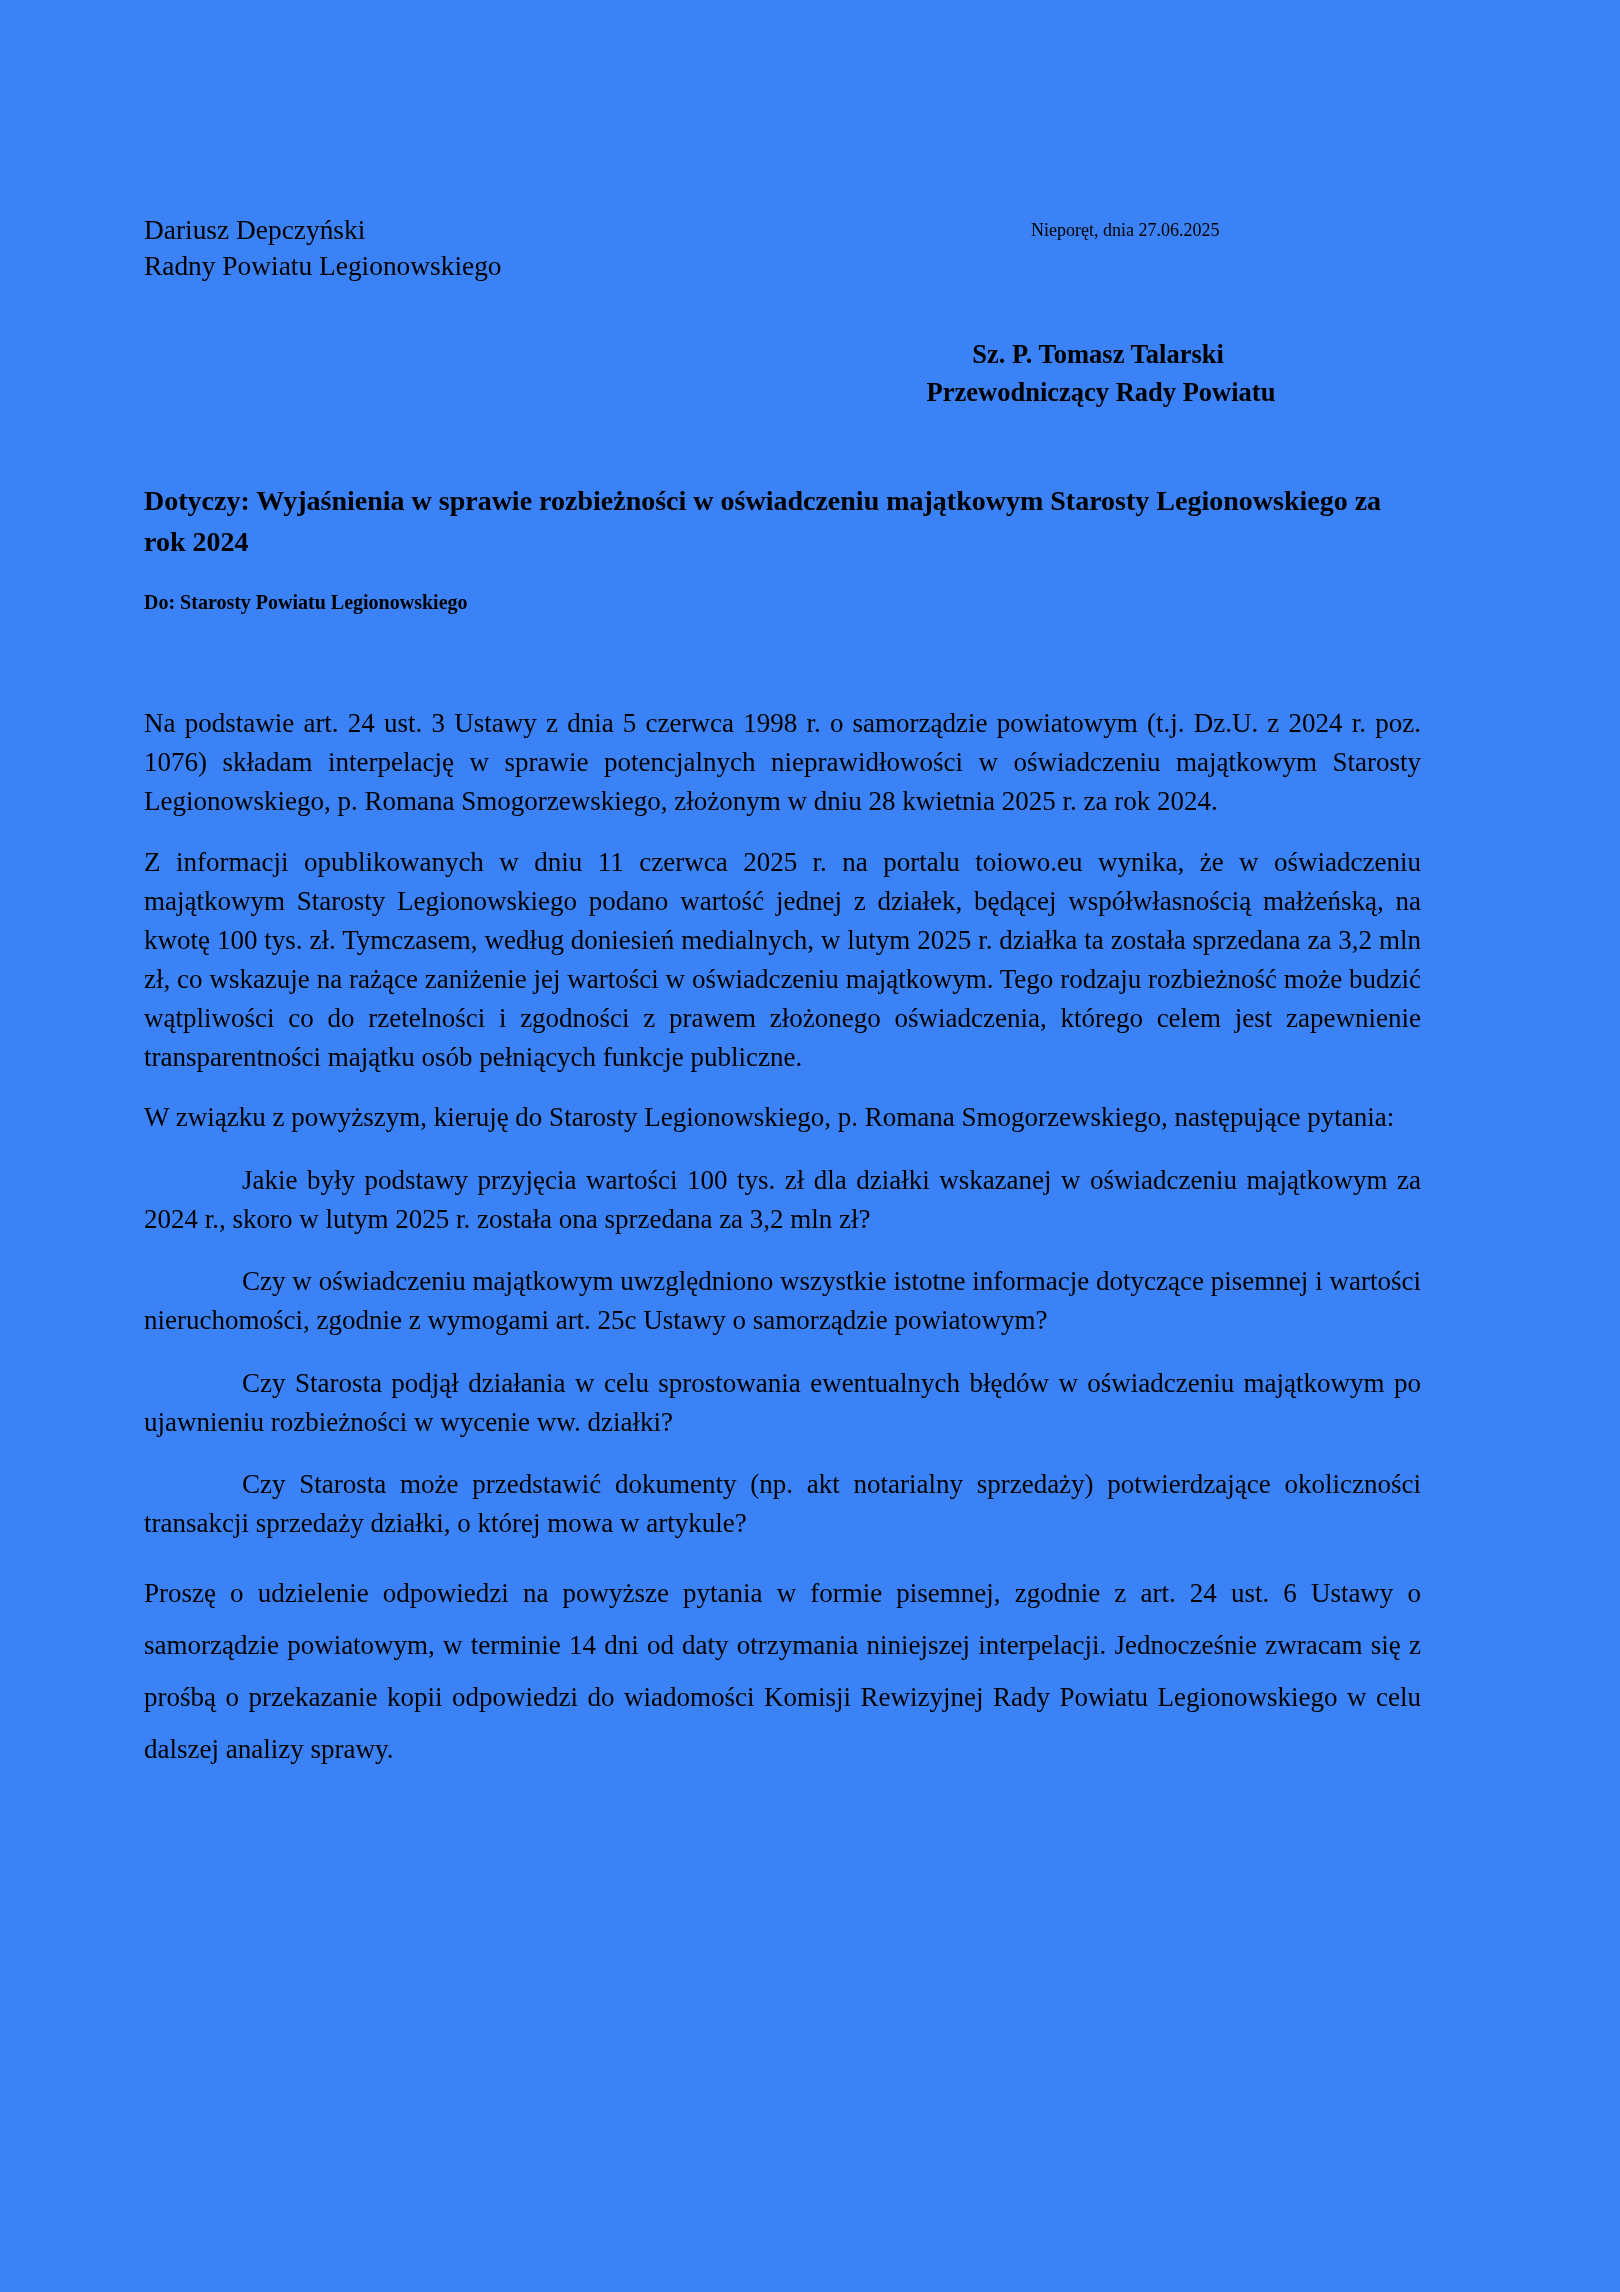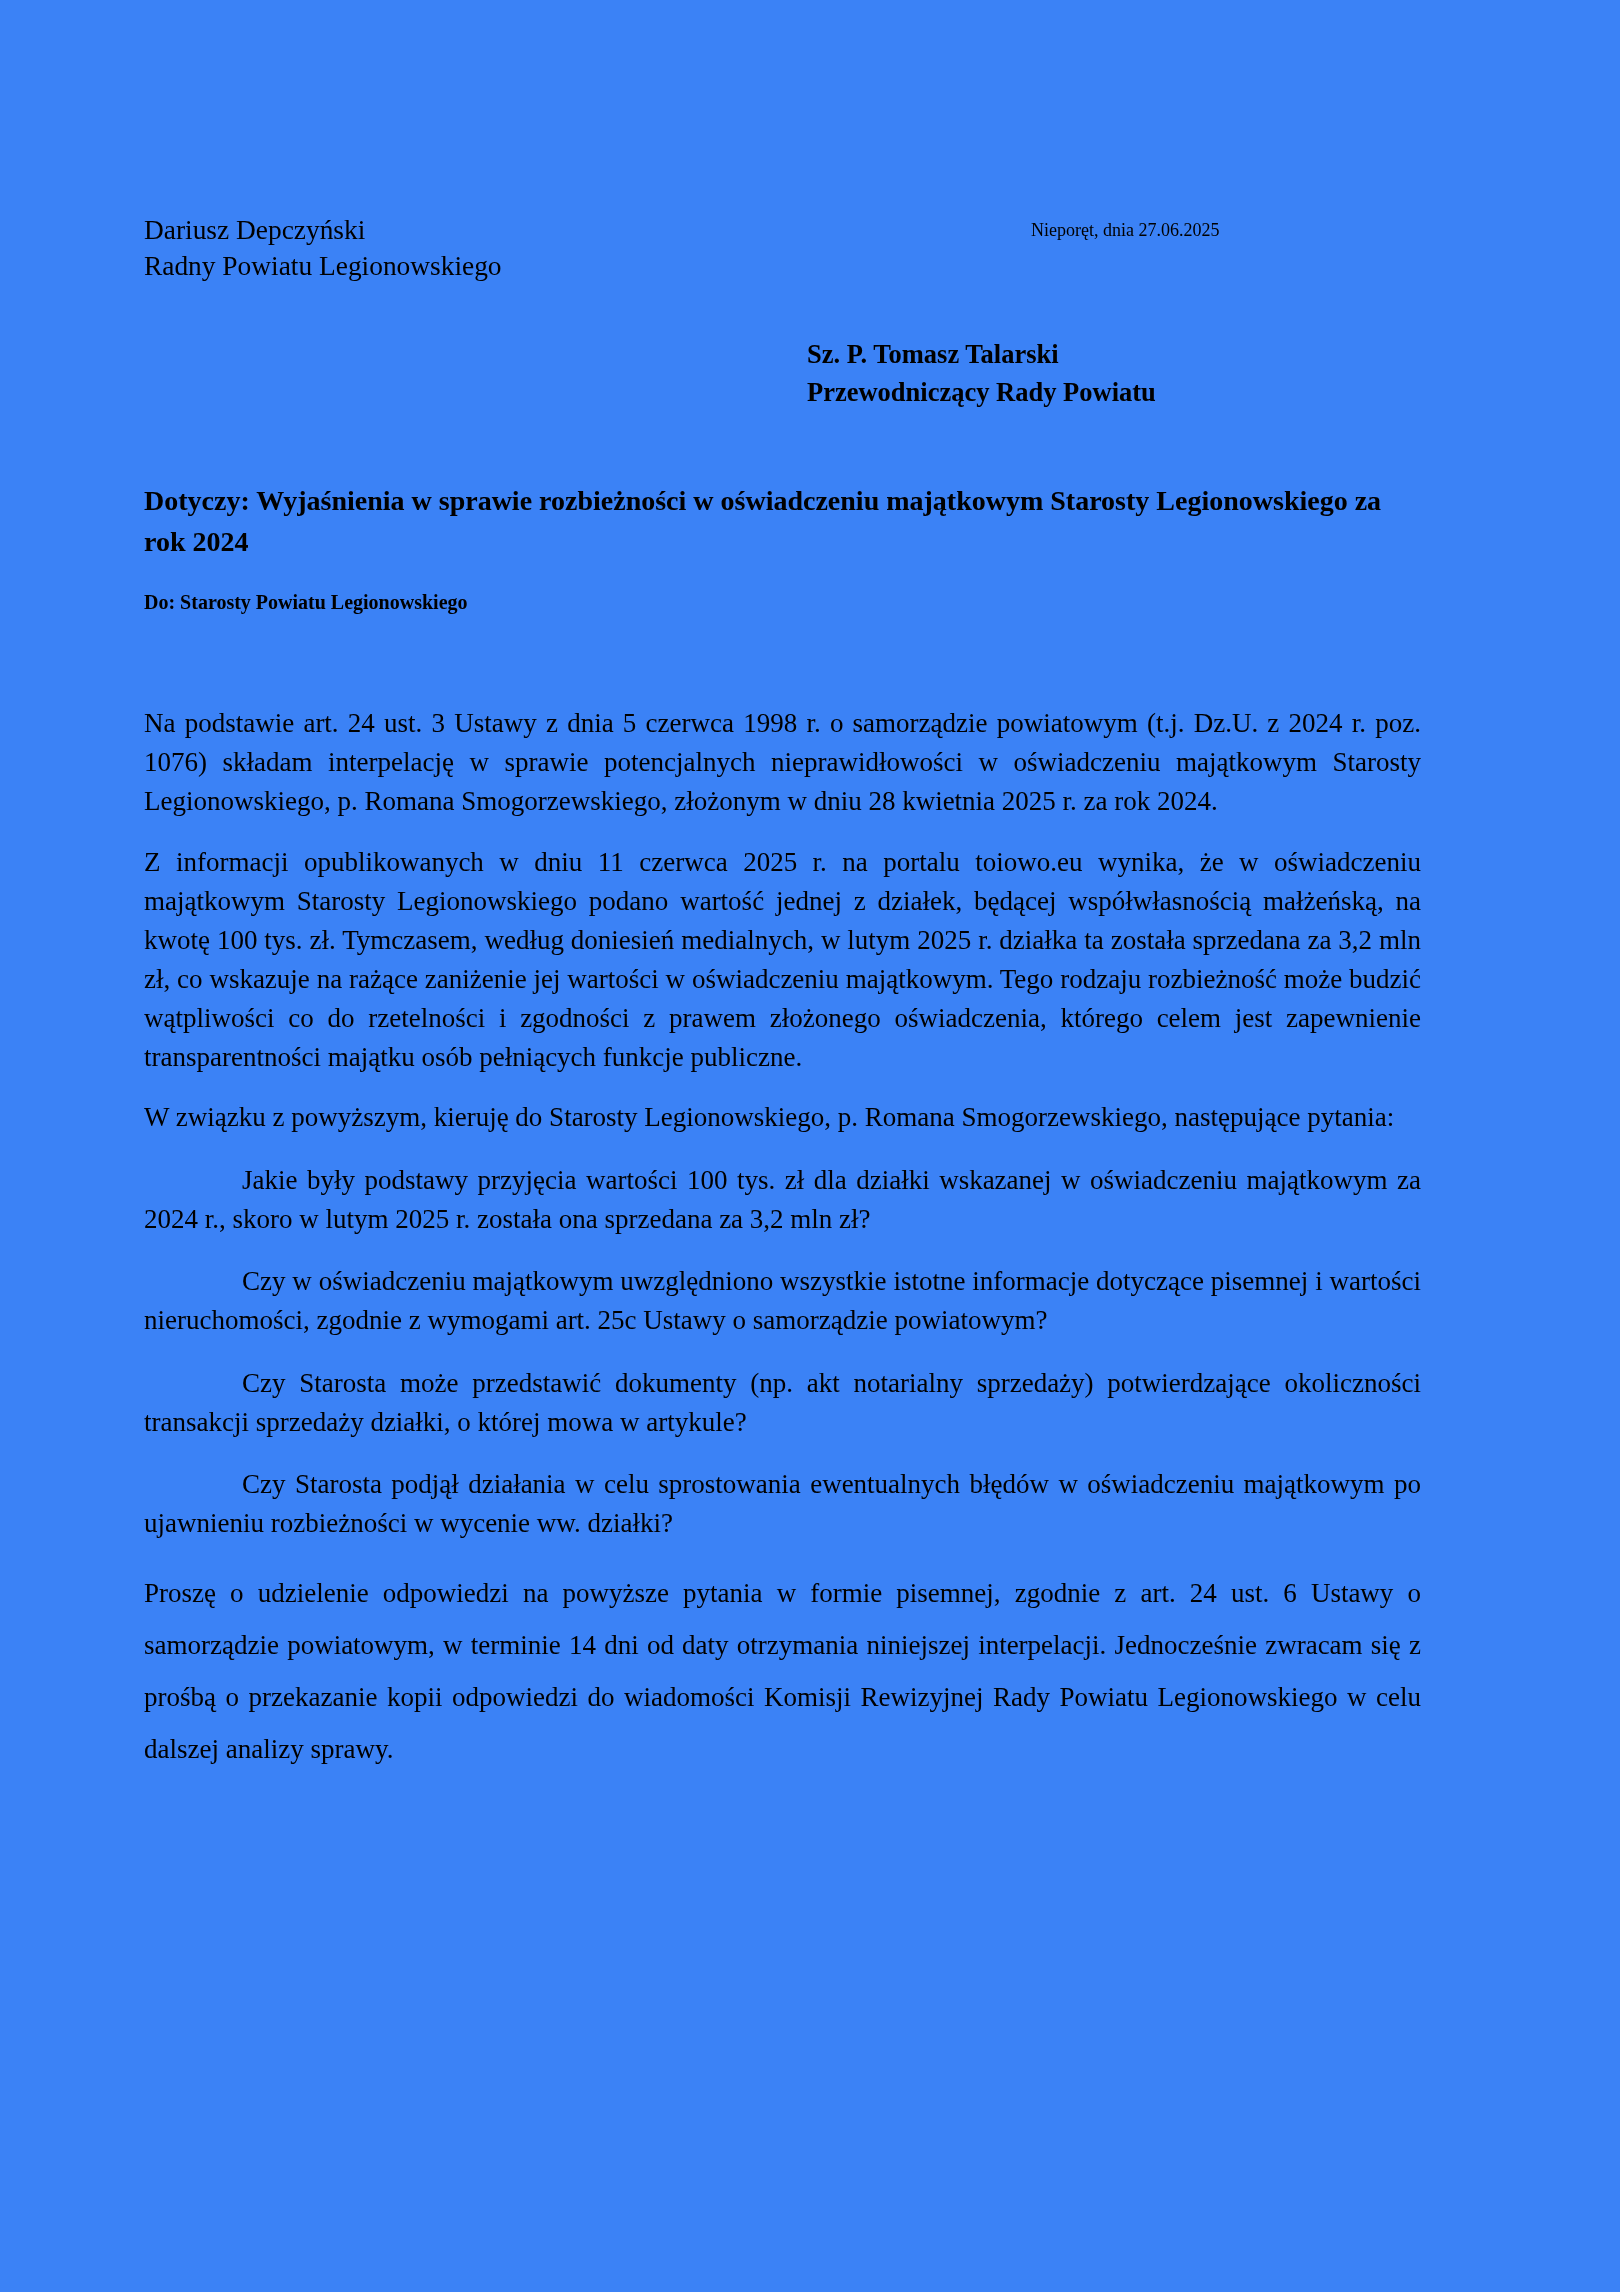--- a/index.html
+++ b/index.html
@@ -35,21 +35,21 @@
       top: 212px;
       font-size: 18px;
       line-height: 36px;
       white-space: nowrap;
     }
     .recipient {
       position: absolute;
       right: 225px;
       top: 335px;
       width: 588px;
-      text-align: left;
+      text-align: center;
       font-weight: bold;
       font-size: 26.5px;
       line-height: 38px;
     }
     .recipient .line1 { padding-right: 5.9px; }
     .subject {
       position: absolute;
       left: 144px;
       top: 480px;
       width: 1284px;
@@ -106,19 +106,19 @@
   <div class="subject">Dotyczy: Wyjaśnienia w sprawie rozbieżności w oświadczeniu majątkowym Starosty Legionowskiego za rok 2024</div>
 
   <div class="addressee">Do: Starosty Powiatu Legionowskiego</div>
 
   <div class="body-text">
     <p class="p1">Na podstawie art. 24 ust. 3 Ustawy z dnia 5 czerwca 1998 r. o samorządzie powiatowym (t.j. Dz.U. z 2024 r. poz. 1076) składam interpelację w sprawie potencjalnych nieprawidłowości w oświadczeniu majątkowym Starosty Legionowskiego, p. Romana Smogorzewskiego, złożonym w dniu 28 kwietnia 2025 r. za rok 2024.</p>
     <p class="p2">Z informacji opublikowanych w dniu 11 czerwca 2025 r. na portalu toiowo.eu wynika, że w oświadczeniu majątkowym Starosty Legionowskiego podano wartość jednej z działek, będącej współwłasnością małżeńską, na kwotę 100 tys. zł. Tymczasem, według doniesień medialnych, w lutym 2025 r. działka ta została sprzedana za 3,2 mln zł, co wskazuje na rażące zaniżenie jej wartości w oświadczeniu majątkowym. Tego rodzaju rozbieżność może budzić wątpliwości co do rzetelności i zgodności z prawem złożonego oświadczenia, którego celem jest zapewnienie transparentności majątku osób pełniących funkcje publiczne.</p>
     <p class="p3">W związku z powyższym, kieruję do Starosty Legionowskiego, p. Romana Smogorzewskiego, następujące pytania:</p>
     <p class="q">Jakie były podstawy przyjęcia wartości 100 tys. zł dla działki wskazanej w oświadczeniu majątkowym za 2024 r., skoro w lutym 2025 r. została ona sprzedana za 3,2 mln zł?</p>
     <p class="q">Czy w oświadczeniu majątkowym uwzględniono wszystkie istotne informacje dotyczące pisemnej i wartości nieruchomości, zgodnie z wymogami art. 25c Ustawy o samorządzie powiatowym?</p>
+    <p class="q">Czy Starosta podjął działania w celu sprostowania ewentualnych błędów w oświadczeniu majątkowym po ujawnieniu rozbieżności w wycenie ww. działki?</p>
     <p class="q">Czy Starosta może przedstawić dokumenty (np. akt notarialny sprzedaży) potwierdzające okoliczności transakcji sprzedaży działki, o której mowa w artykule?</p>
-    <p class="q">Czy Starosta podjął działania w celu sprostowania ewentualnych błędów w oświadczeniu majątkowym po ujawnieniu rozbieżności w wycenie ww. działki?</p>
     <p class="closing">Proszę o udzielenie odpowiedzi na powyższe pytania w formie pisemnej, zgodnie z art. 24 ust. 6 Ustawy o samorządzie powiatowym, w terminie 14 dni od daty otrzymania niniejszej interpelacji. Jednocześnie zwracam się z prośbą o przekazanie kopii odpowiedzi do wiadomości Komisji Rewizyjnej Rady Powiatu Legionowskiego w celu dalszej analizy sprawy.</p>
   </div>
 
 </div>
 
 
 </body></html>

